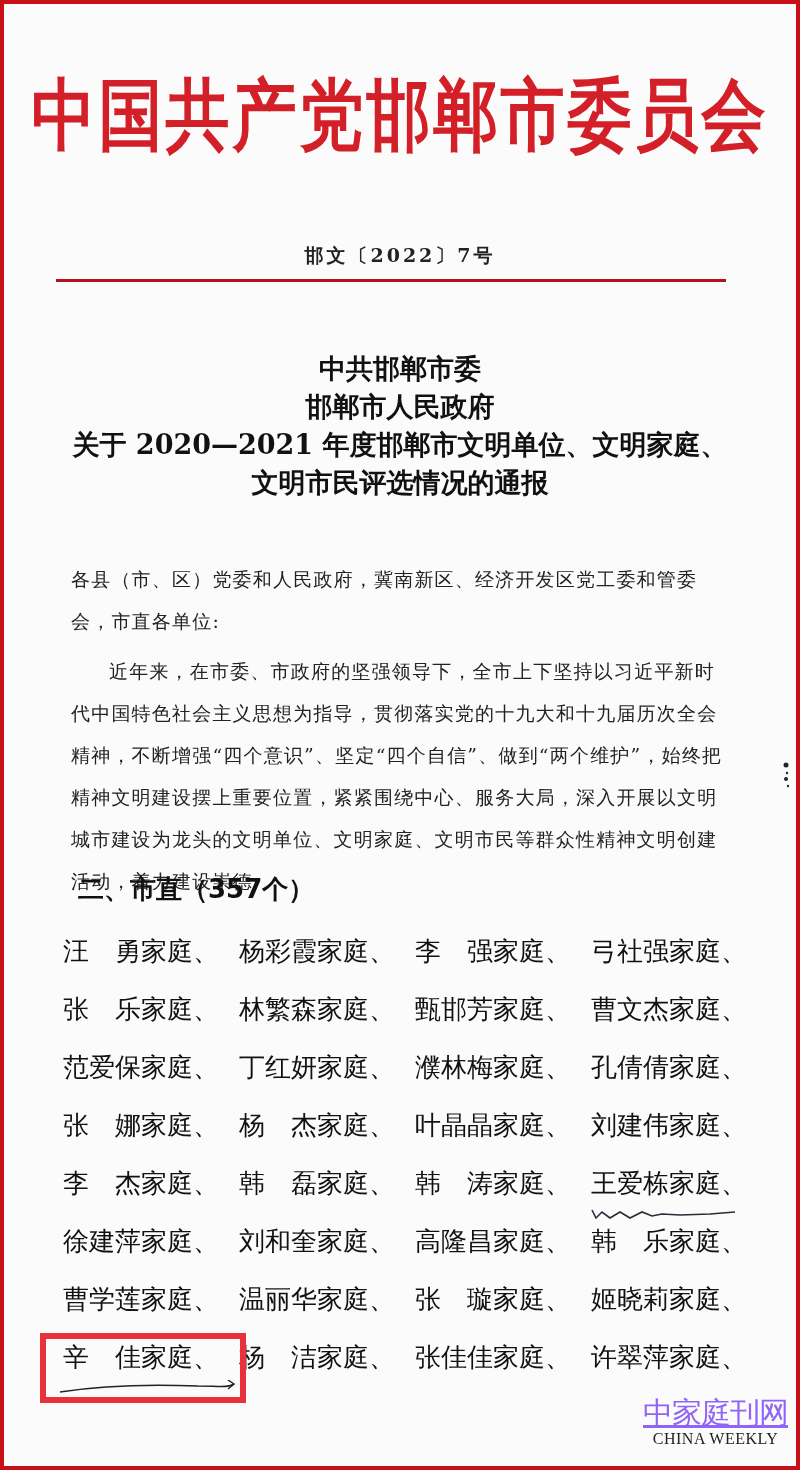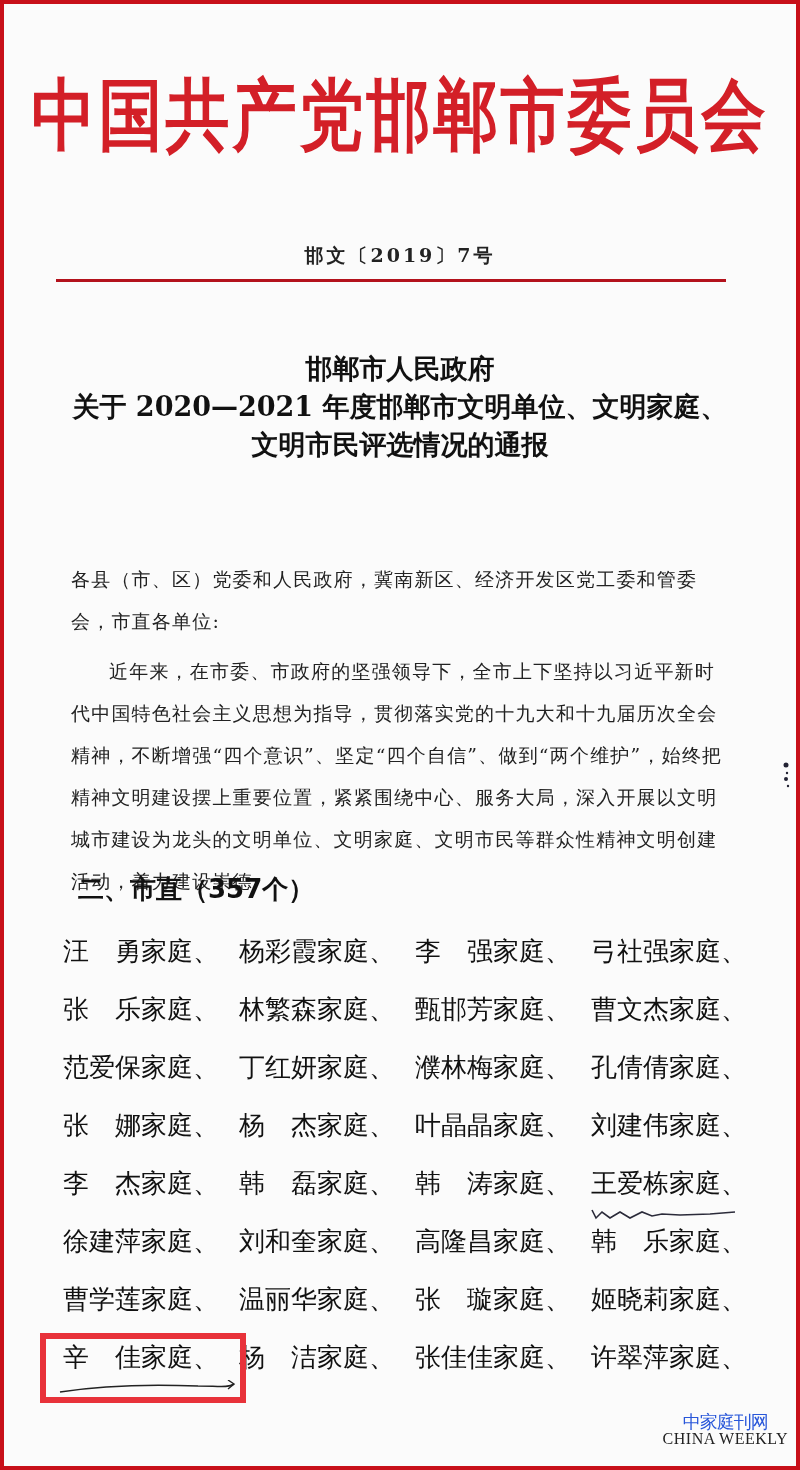--- a/index.html
+++ b/index.html
@@ -19,35 +19,36 @@
   .body p { margin: 8px; }
   .indent { text-indent: 2em; }
   .section { position: absolute; left: 58px; top: 872px; font-size: 26px; font-weight: bold; color: #111; font-family: "DejaVu Sans", sans-serif; margin-left: 20px; }
   .names { position: absolute; left: 63px; top: 922px; width: 700px; }
   .name-row { height: 58px; font-size: 26px; line-height: 58px; white-space: nowrap; color: #111; font-family: Liberation Sans, sans-serif; }
   .name { display: inline-block; width: 176px; }
   .highlight-box { position: absolute; left: 40px; top: 1333px; width: 206px; height: 70px; box-sizing: border-box; border: 6px solid #e8323a; }
   .squiggle { position: absolute; left: 590px; top: 1206px; width: 150px; height: 20px; }
   .underline-hand { position: absolute; left: 58px; top: 1380px; width: 180px; height: 16px; }
   .watermark { position: absolute; right: 12px; bottom: 22px; text-align: center; }
-  .wm-cn { font-size: 18px; color: #1d4ed8; font-family: "DejaVu Sans", sans-serif; letter-spacing: -1px; opacity: 0.95; }
+  .wm-cn { font-size: 30px; color: #8b5cf6; font-family: "DejaVu Sans", sans-serif; letter-spacing: -1px; opacity: 0.95; text-decoration: underline; }
   .wm-en { font-size: 16px; color: #222; font-family: "Liberation Serif", serif; letter-spacing: 0.5px; margin-top: -4px; }
   .dots { position: absolute; left: 782px; top: 760px; width: 10px; height: 30px; }
 </style>
 </head>
 <body>
 
 <div class="frame"></div>
 <div class="paper"></div>
 
 <div class="masthead">中国共产党邯郸市委员会</div>
-<div class="docno">邯文〔2019〕7号</div>
+<div class="docno">邯文〔2022〕7号</div>
 <div class="redline" style="left:56px;width:670px;"></div>
 
 <div class="title-block">
+  <div>中共邯郸市委</div>
   <div>邯郸市人民政府</div>
   <div>关于 2020—2021 年度邯郸市文明单位、文明家庭、</div>
   <div>文明市民评选情况的通报</div>
 </div>
 
 <div class="body">
   <p>各县（市、区）党委和人民政府，冀南新区、经济开发区党工委和管委会，市直各单位:</p>
   <p class="indent">近年来，在市委、市政府的坚强领导下，全市上下坚持以习近平新时代中国特色社会主义思想为指导，贯彻落实党的十九大和十九届历次全会精神，不断增强“四个意识”、坚定“四个自信”、做到“两个维护”，始终把精神文明建设摆上重要位置，紧紧围绕中心、服务大局，深入开展以文明城市建设为龙头的文明单位、文明家庭、文明市民等群众性精神文明创建活动，着力建设崇德</p>
 </div>
 

